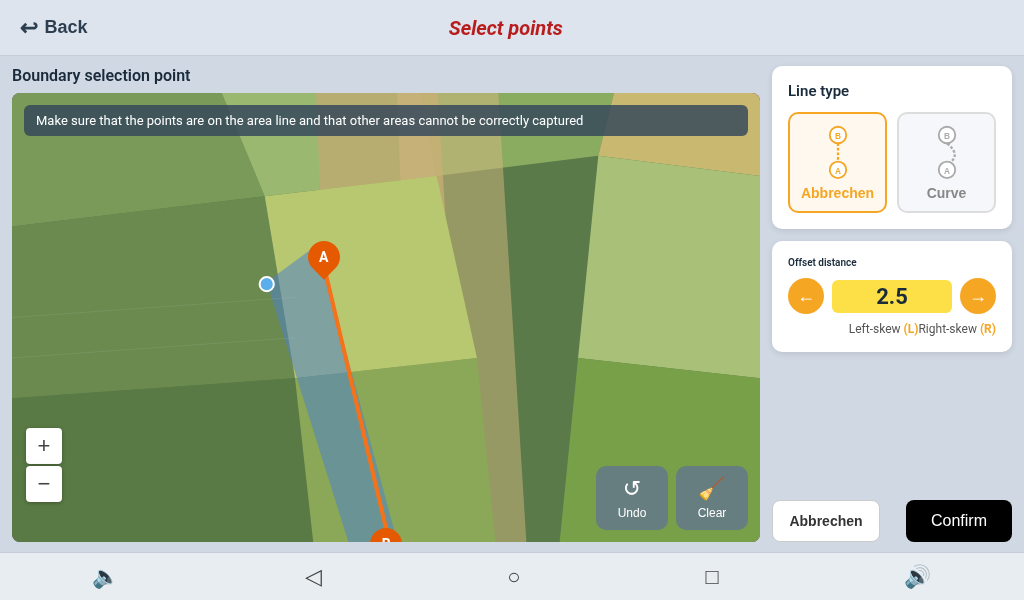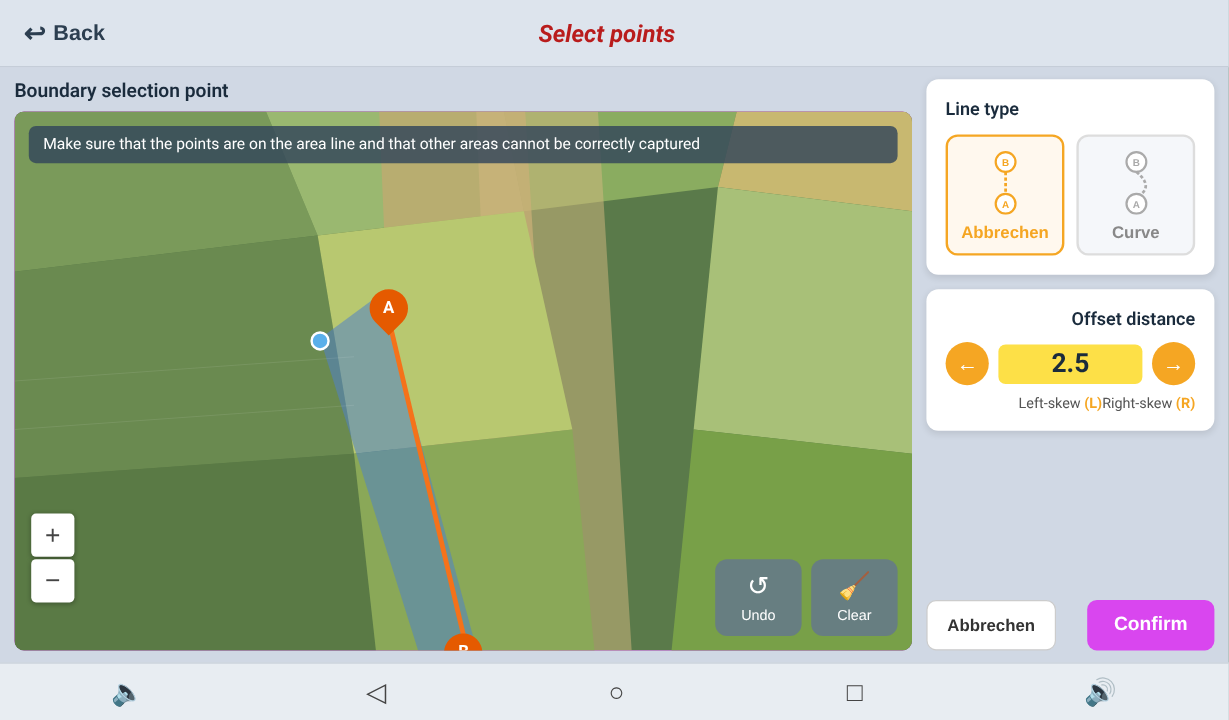--- a/index.html
+++ b/index.html
@@ -209,25 +209,24 @@
       background: #f5f7fa;
     }
 
     
     .line-svg {
       width: 50px;
       height: 55px;
     }
 
     .offset-label {
-      font-size: 15px;
+      font-size: 10px;
       font-weight: 600;
       color: #1a2b3c;
       margin-bottom: 10px;
-      text-align: right;
     }
 
     .offset-control {
       display: flex;
       align-items: center;
       gap: 8px;
       margin-bottom: 8px;
     }
     .offset-arrow-btn {
       width: 36px;
@@ -277,25 +276,25 @@
       background: white;
       font-size: 14px;
       font-weight: 600;
       color: #333;
       cursor: pointer;
       text-align: center;
     }
     .confirm-btn {
       flex: 1;
       padding: 12px 8px;
-      background: #d946ef;
+      background: #000000;
       border: none;
       border-radius: 8px;
       font-size: 16px;
-      font-weight: 700;
+      font-weight: 400;
       color: white;
       cursor: pointer;
       text-align: center;
     }
 
     
     .bottom-nav {
       height: 48px;
       background: #e8edf2;
       display: flex;

